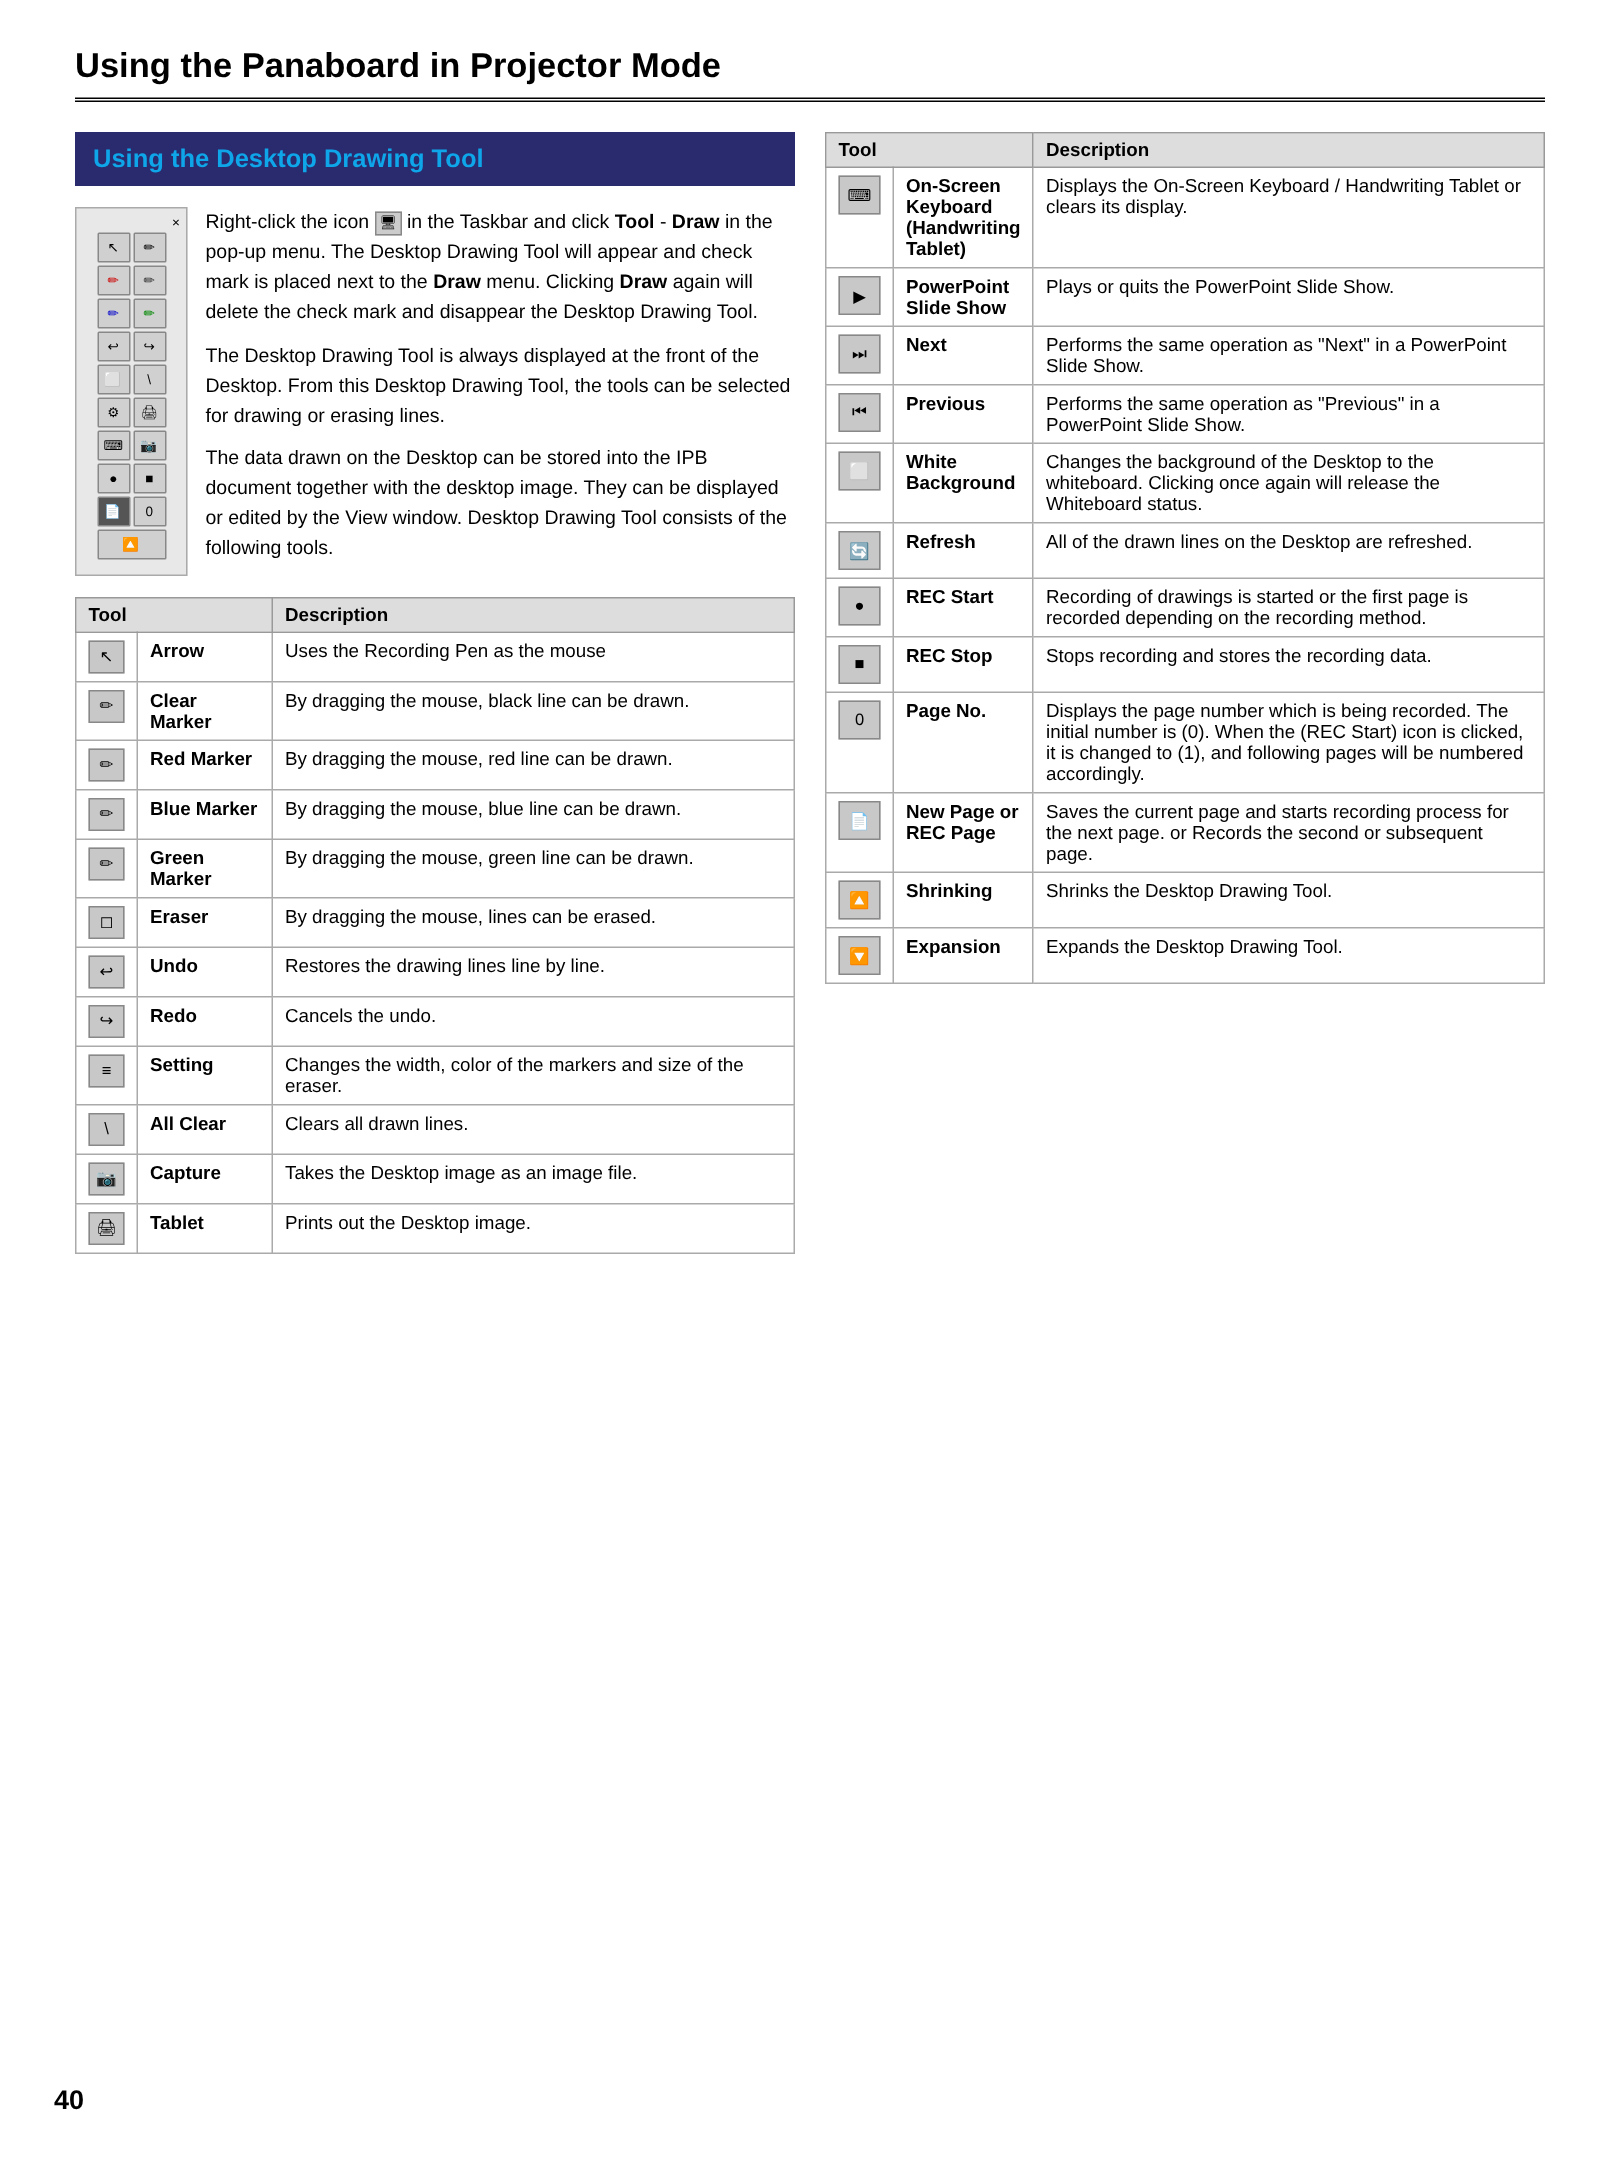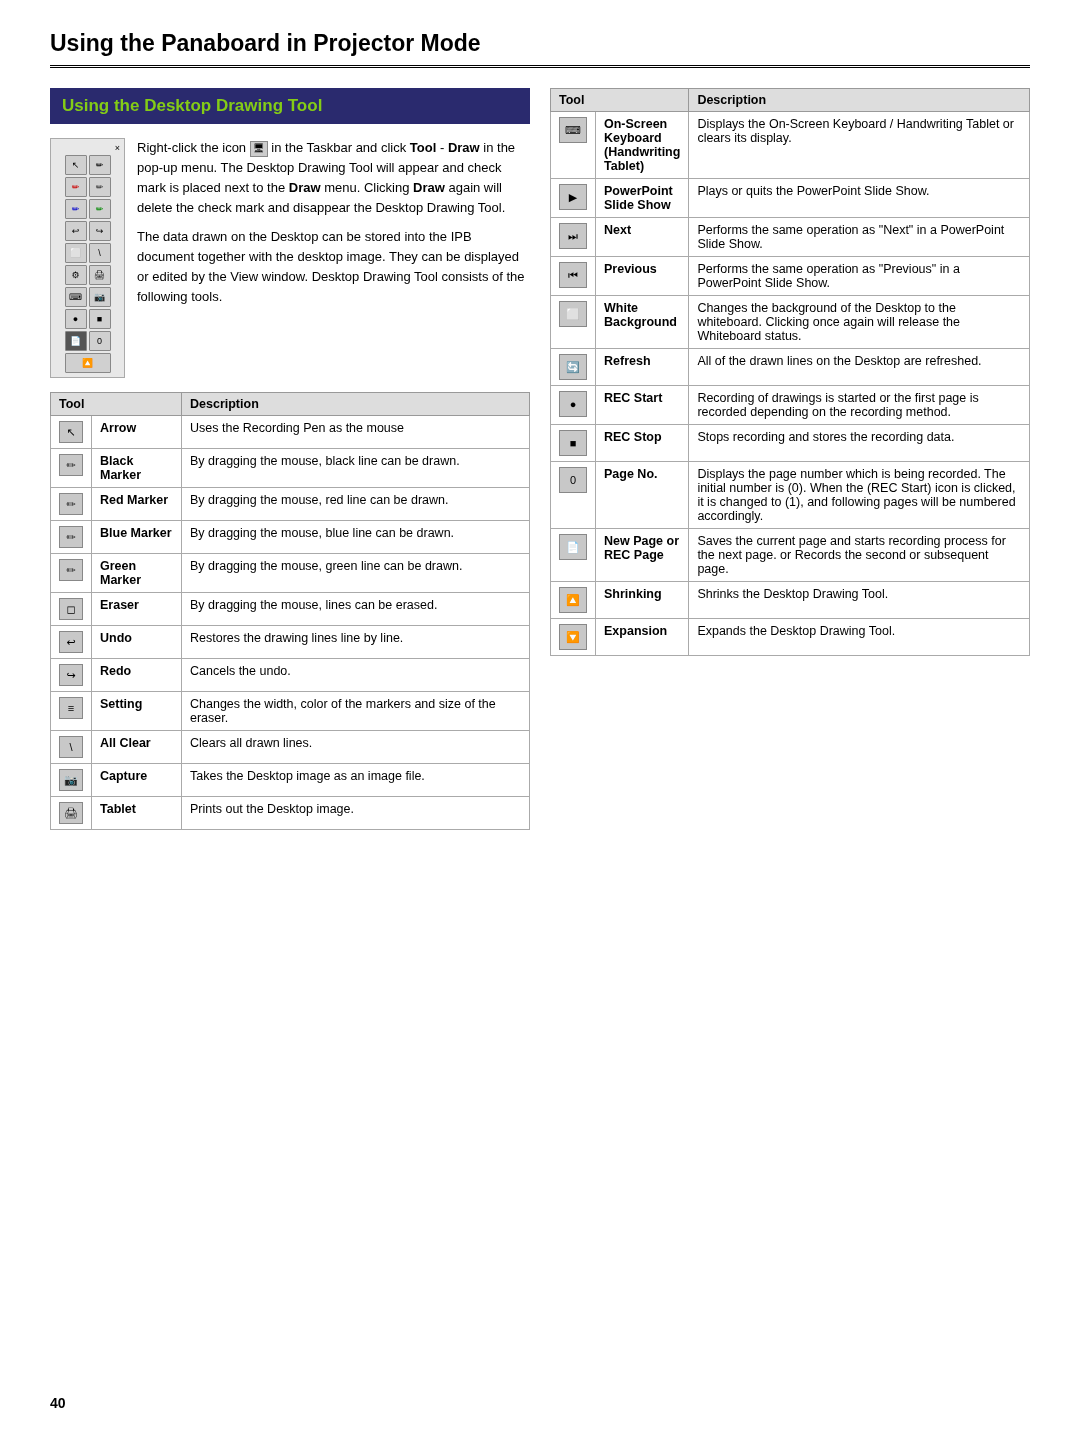--- a/index.html
+++ b/index.html
@@ -30,21 +30,21 @@
       width: 480px;
       flex-shrink: 0;
     }
 
     .right-column {
       flex: 1;
     }
 
     .section-title {
       background: #2a2a6e;
-      color: #84cc16;
+      color: #0ea5e9;
       font-size: 17px;
       font-weight: bold;
       padding: 8px 12px;
       margin-bottom: 14px;
     }
 
     .intro-block {
       display: flex;
       gap: 12px;
       margin-bottom: 14px;
@@ -137,22 +137,22 @@
       font-weight: bold;
     }
 
     .right-table-wrapper {
       margin-bottom: 0;
     }
 
     .page-number {
       position: fixed;
       bottom: 30px;
-      left: 50px;
-      font-size: 14px;
+      left: 36px;
+      font-size: 18px;
       font-weight: bold;
     }
 
     .bold { font-weight: bold; }
 
     .right-col-icon {
       width: 28px;
       height: 26px;
       background: #c8c8c8;
       border: 1px solid #888;
@@ -214,20 +214,21 @@
           <div class="tool-btn dark">📄</div>
           <div class="tool-btn">0</div>
         </div>
         <div class="tool-image-row">
           <div class="tool-btn" style="width:46px;">🔼</div>
         </div>
       </div>
 
       <div class="intro-text">
         <p>Right-click the icon <span style="display:inline-block;width:18px;height:16px;background:#ccc;border:1px solid #888;font-size:9px;text-align:center;vertical-align:middle;">🖥</span> in the Taskbar and click <span class="bold">Tool</span> - <span class="bold">Draw</span> in the pop-up menu. The Desktop Drawing Tool will appear and check mark is placed next to the <span class="bold">Draw</span> menu. Clicking <span class="bold">Draw</span> again will delete the check mark and disappear the Desktop Drawing Tool.</p>
+        <p>The Desktop Drawing Tool is always displayed at the front of the Desktop. From this Desktop Drawing Tool, the tools can be selected for drawing or erasing lines.</p>
         <p>The data drawn on the Desktop can be stored into the IPB document together with the desktop image. They can be displayed or edited by the View window. Desktop Drawing Tool consists of the following tools.</p>
       </div>
     </div>
 
     <table>
       <thead>
         <tr>
           <th colspan="2">Tool</th>
           <th>Description</th>
         </tr>
@@ -237,21 +238,21 @@
     <td class="tool-icon-cell">
       <div class="icon-box">↖</div>
     </td>
     <td class="tool-name-cell">Arrow</td>
     <td>Uses the Recording Pen as the mouse</td>
   </tr>
           <tr>
     <td class="tool-icon-cell">
       <div class="icon-box">✏</div>
     </td>
-    <td class="tool-name-cell">Black Marker</td>
+    <td class="tool-name-cell">Clear Marker</td>
     <td>By dragging the mouse, black line can be drawn.</td>
   </tr>
           <tr>
     <td class="tool-icon-cell">
       <div class="icon-box">✏</div>
     </td>
     <td class="tool-name-cell">Red Marker</td>
     <td>By dragging the mouse, red line can be drawn.</td>
   </tr>
           <tr>

